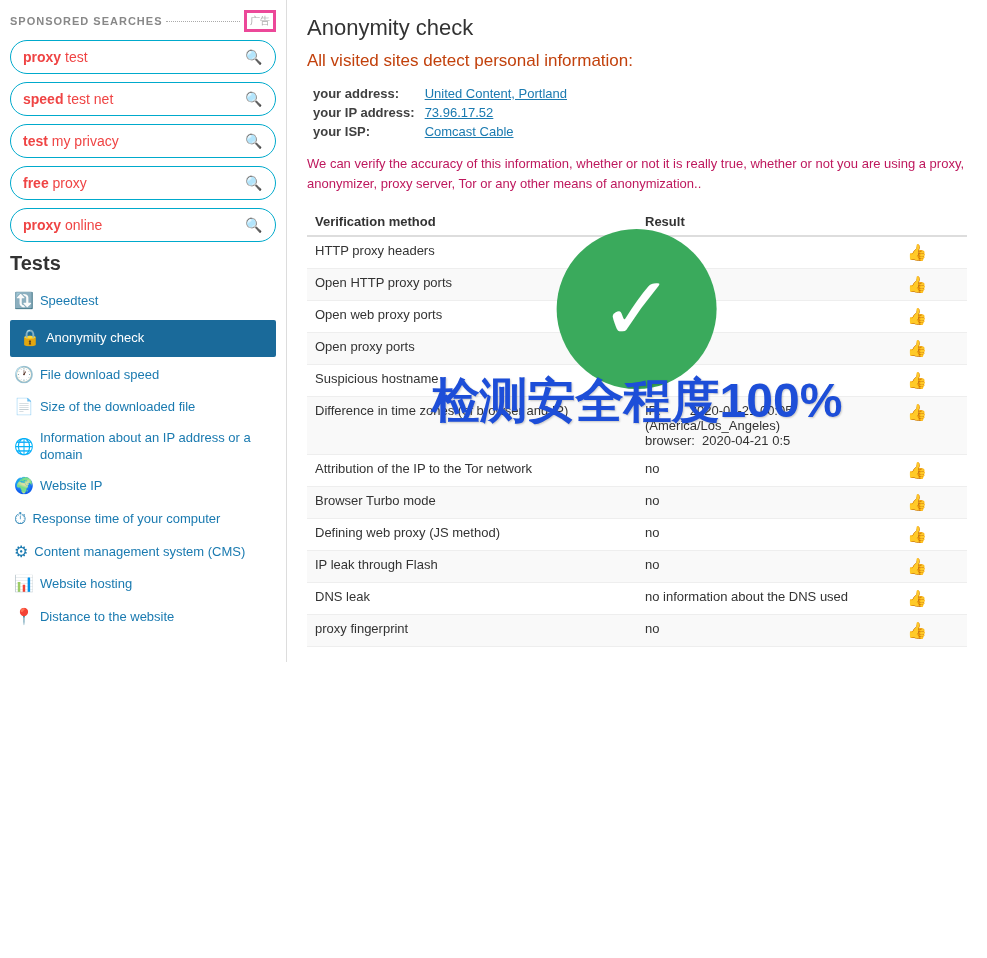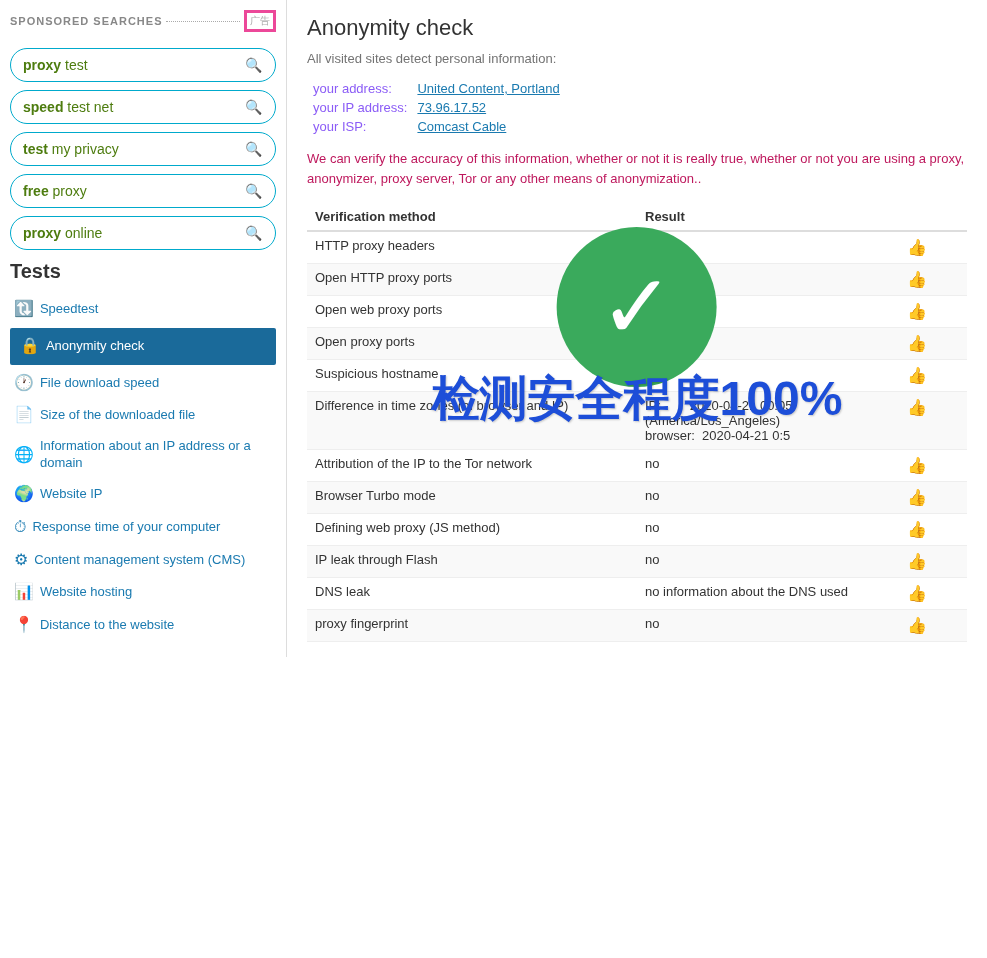--- a/index.html
+++ b/index.html
@@ -3,32 +3,32 @@
   <meta charset="utf-8">
   <style>
     * { margin: 0; padding: 0; box-sizing: border-box; }
     body { font-family: Arial, sans-serif; font-size: 13px; color: #333; background: #fff; width: 987px; }
     
     .container { display: flex; width: 987px; }
     
     
     .sidebar { width: 287px; min-width: 287px; padding: 10px 10px 10px 10px; border-right: 1px solid #ddd; }
     
-    .sponsored-header { display: flex; align-items: center; margin-bottom: 16px; }
+    .sponsored-header { display: flex; align-items: center; margin-bottom: 8px; }
     .sponsored-text { font-size: 11px; color: #888; letter-spacing: 1px; font-weight: bold; }
     .sponsored-dots { flex: 1; border-bottom: 1px dotted #aaa; margin: 0 4px; }
     .sponsored-ad { font-size: 10px; color: #aaa; border: 3px solid #ec4899; padding: 1px 3px; }
     
     .search-btn {
       display: flex; align-items: center; justify-content: space-between;
       border: 1px solid #00aacc; border-radius: 20px;
       padding: 8px 12px; margin-bottom: 8px; cursor: pointer;
       background: #fff; width: 100%;
     }
-    .search-btn span { color: #4d7c0f; font-size: 14px; }
+    .search-btn span { color: #ef4444; font-size: 14px; }
     .search-btn span strong { font-weight: bold; }
     .search-btn .search-icon { color: #1a7ab0; font-size: 14px; }
     
     .tests-section { margin-top: 10px; }
     .tests-title { font-size: 20px; font-weight: bold; color: #333; margin-bottom: 10px; }
     
     .nav-item {
       display: flex; align-items: center; padding: 6px 4px;
       cursor: pointer; color: #1a7ab0; text-decoration: none;
       font-size: 13px; line-height: 1.3;
@@ -40,25 +40,25 @@
     .nav-item.active span { color: #fff; }
     .nav-item .icon { margin-right: 6px; font-size: 16px; flex-shrink: 0; }
     .nav-item .nav-label { color: inherit; }
     .nav-item.active .nav-label { color: #fff; }
     
     
     .main { flex: 1; padding: 15px 20px; position: relative; overflow: hidden; }
     
     .page-title { font-size: 22px; color: #333; margin-bottom: 10px; font-weight: normal; }
     
-    .info-text { font-size: 13px; color: #737373; margin-bottom: 12px; }
+    .info-text { font-size: 17px; color: #c2410c; margin-bottom: 12px; }
     
     .address-table { margin-bottom: 12px; }
     .address-table tr td { padding: 1px 4px; font-size: 13px; vertical-align: top; }
-    .address-table tr td:first-child { font-weight: normal; color: #8b5cf6; white-space: nowrap; }
+    .address-table tr td:first-child { font-weight: bold; color: #404040; white-space: nowrap; }
     .address-table a { color: #1a7ab0; }
     
     .desc-text { font-size: 13px; color: #be185d; margin-bottom: 15px; line-height: 1.5; }
     
     
     .verif-table { width: 100%; border-collapse: collapse; }
     .verif-table th {
       text-align: left; padding: 6px 8px; font-weight: bold; font-size: 13px;
       border-bottom: 2px solid #ddd; color: #333;
     }

